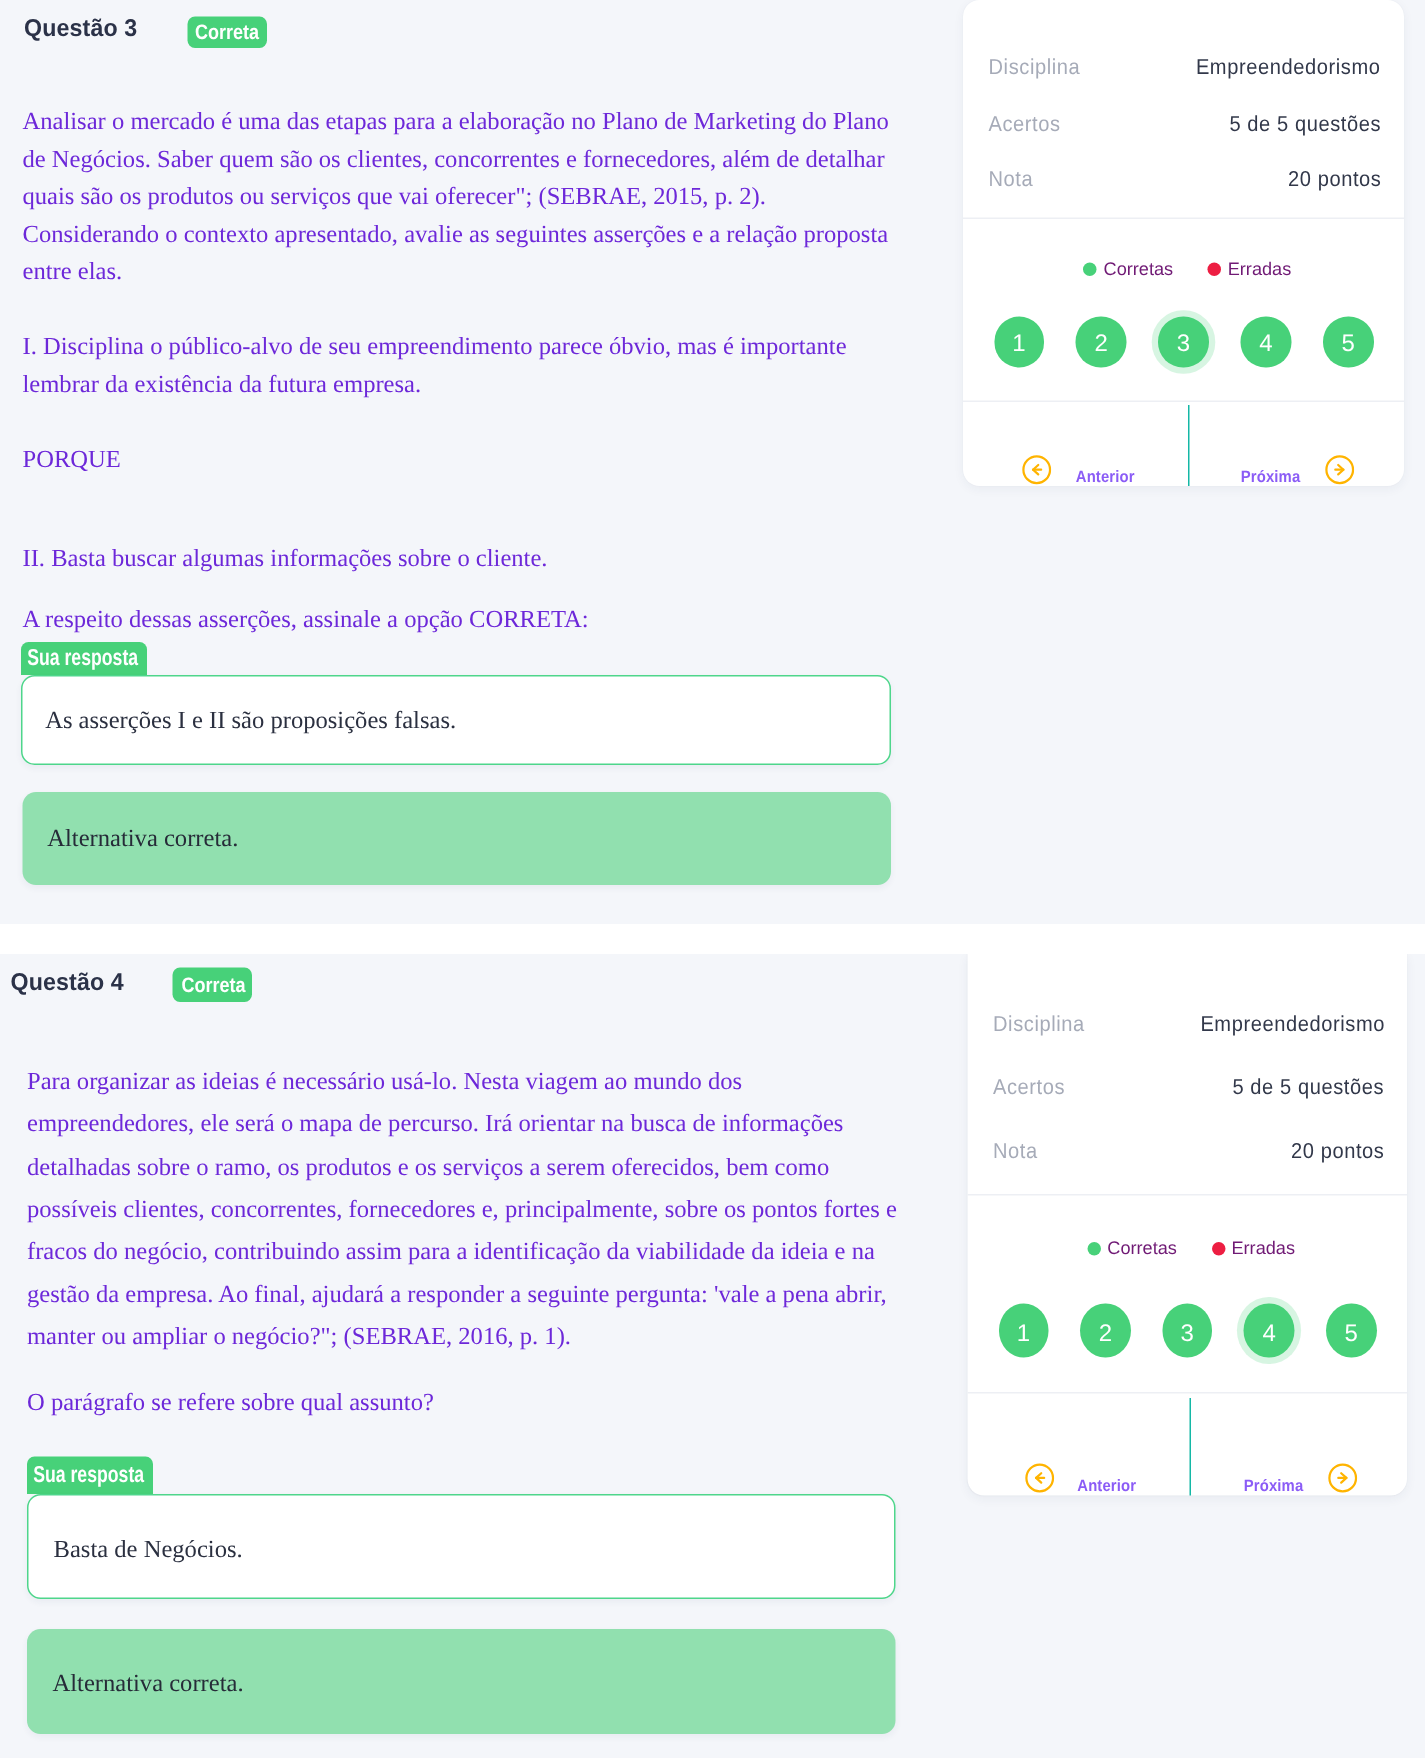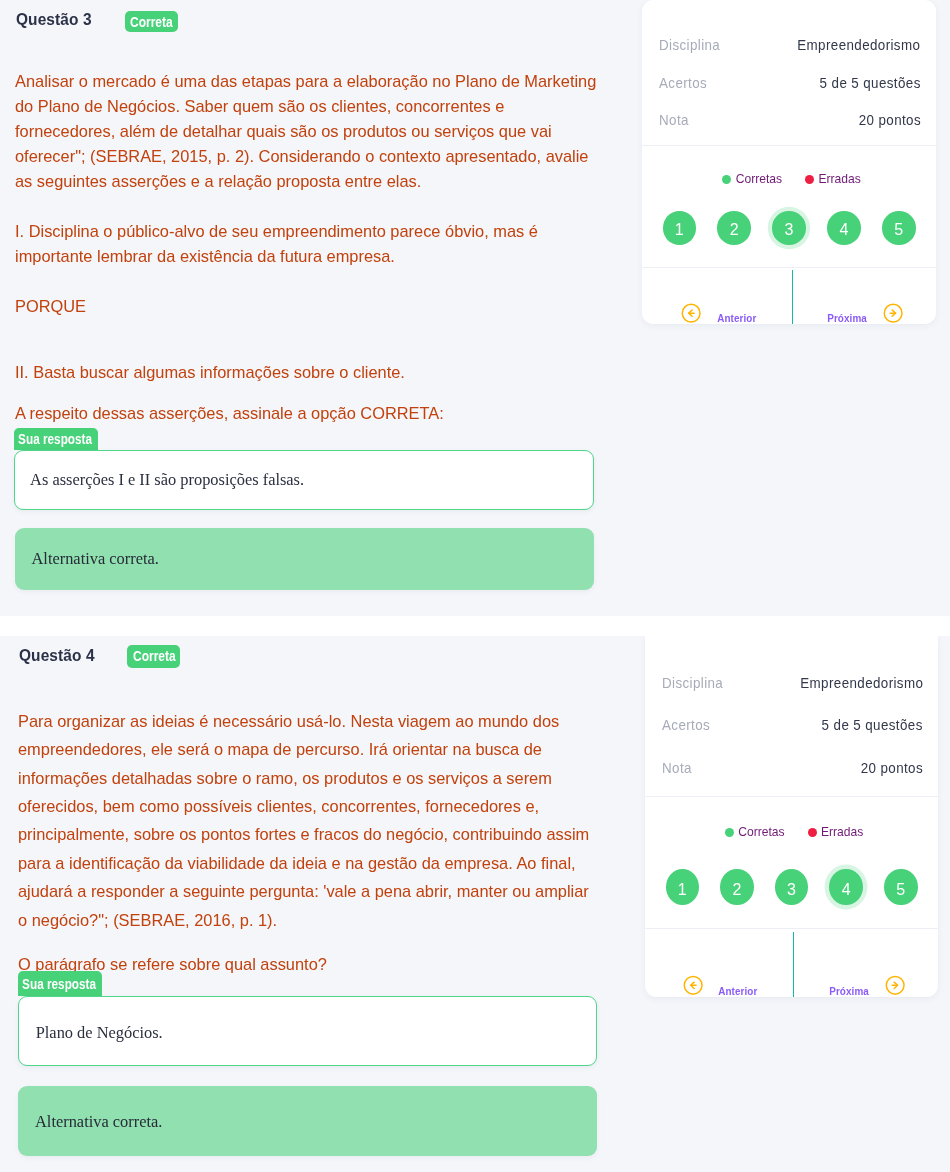--- a/index.html
+++ b/index.html
@@ -12,22 +12,22 @@
   .white-gap{position:absolute;left:0;width:950px;background:#fff}
 
   .qhead{position:absolute;display:flex;align-items:flex-start}
   .qtitle{font-weight:bold;font-size:16.2px;color:#2b3248;white-space:nowrap;
           display:inline-block;transform:scaleX(.955);transform-origin:left center;letter-spacing:.1px}
   .badge{background:#47d179;color:#fff;font-weight:bold;border-radius:5px;
          padding:0 5.2px 0 5.2px;height:21px;line-height:21px;white-space:nowrap}
   .badge i{display:inline-block;font-style:normal;font-size:13.9px;transform:scaleX(.865);
          transform-origin:left center;width:42px}
 
-  .body-text{position:absolute;font-family:Liberation Sans, sans-serif;font-size:16.4px;
-             color:#c2410c;line-height:19.6px}
+  .body-text{position:absolute;font-family:Liberation Serif, serif;font-size:16.4px;
+             color:#6d28d9;line-height:19.6px}
   .body-text p{margin:0}
 
   .tabwrap{position:absolute}
   .tab{display:inline-block;background:#47d179;color:#fff;font-weight:bold;
        border-radius:5px 5px 0 0;height:22px;line-height:22px;white-space:nowrap;padding-right:10px}
   .tab i{display:inline-block;font-style:normal;font-size:15.4px;transform:scaleX(.765);
        transform-origin:left center;width:74px;padding-left:5.4px}
   .ansbox{position:absolute;border:1.7px solid #4ed68b;border-radius:9px;background:#fff;
           box-shadow:0 2px 5px rgba(45,55,85,.055);
           font-family:"Liberation Serif",serif;font-size:16.4px;color:#2b3040}
@@ -140,31 +140,31 @@
             <svg class="navicon r" viewBox="0 0 24 24" style="width:20.3px;height:20.3px;margin-left:13.5px" fill="none" stroke="#ffb400" stroke-width="1.75" stroke-linecap="round" stroke-linejoin="round">
               <circle cx="12" cy="12" r="10.5"></circle>
               <path d="M10.8 8.3 14.9 12l-4.1 3.7"></path>
               <path d="M14.9 12H8.5"></path>
             </svg>
           </div>
         </div>
 </div>
 </div>
 <div class="sec" style="top:0;height:1172px">
-<div class="qhead" style="left:19px;top:645.6px">
+<div class="qhead" style="left:7px;top:645.6px">
         <div class="qtitle">Questão 4</div>
         <div class="badge" style="margin-left:29.2px;height:22.5px;line-height:22.5px;margin-top:-0.5px"><i>Correta</i></div>
       </div>
 <div class="body-text" style="left:18px;top:706.7px;width:582px;line-height:28.43px">
 <p style="margin-bottom:15.6px">Para organizar as ideias é necessário usá-lo. Nesta viagem ao mundo dos empreendedores, ele será o mapa de percurso. Irá orientar na busca de informações detalhadas sobre o ramo, os produtos e os serviços a serem oferecidos, bem como possíveis clientes, concorrentes, fornecedores e, principalmente, sobre os pontos fortes e fracos do negócio, contribuindo assim para a identificação da viabilidade da ideia e na gestão da empresa. Ao final, ajudará a responder a seguinte pergunta: 'vale a pena abrir, manter ou ampliar o negócio?"; (SEBRAE, 2016, p. 1).</p>
 <p style="margin-bottom:0px">O parágrafo se refere sobre qual assunto?</p>
 </div>
 <div class="tabwrap" style="left:18.3px;top:970.7px"><span class="tab" style="height:25.7px;line-height:25.7px"><i>Sua resposta</i></span></div>
 <div class="ansbox" style="left:18.3px;top:996.4px;width:578.5px;height:69.5px">
-        <span style="left:16.4px;top:25.3px">Plano de Negócios.</span>
+        <span style="left:16.4px;top:25.3px">Basta de Negócios.</span>
       </div>
 <div class="feedback" style="left:18.1px;top:1085.5px;width:578.8px;height:70.1px">
         <span style="left:16.9px;top:26.5px">Alternativa correta.</span>
       </div>
 <div class="card" style="left:645px;top:636px;width:293px;height:361px;border-radius:0 0 11px 11px">
 <div>
           <div class="clabel" style="left:17.0px;top:39.6px">Disciplina</div>
           <div class="cval" style="right:15.0px;top:39.6px">Empreendedorismo</div>
         </div>
 <div>

